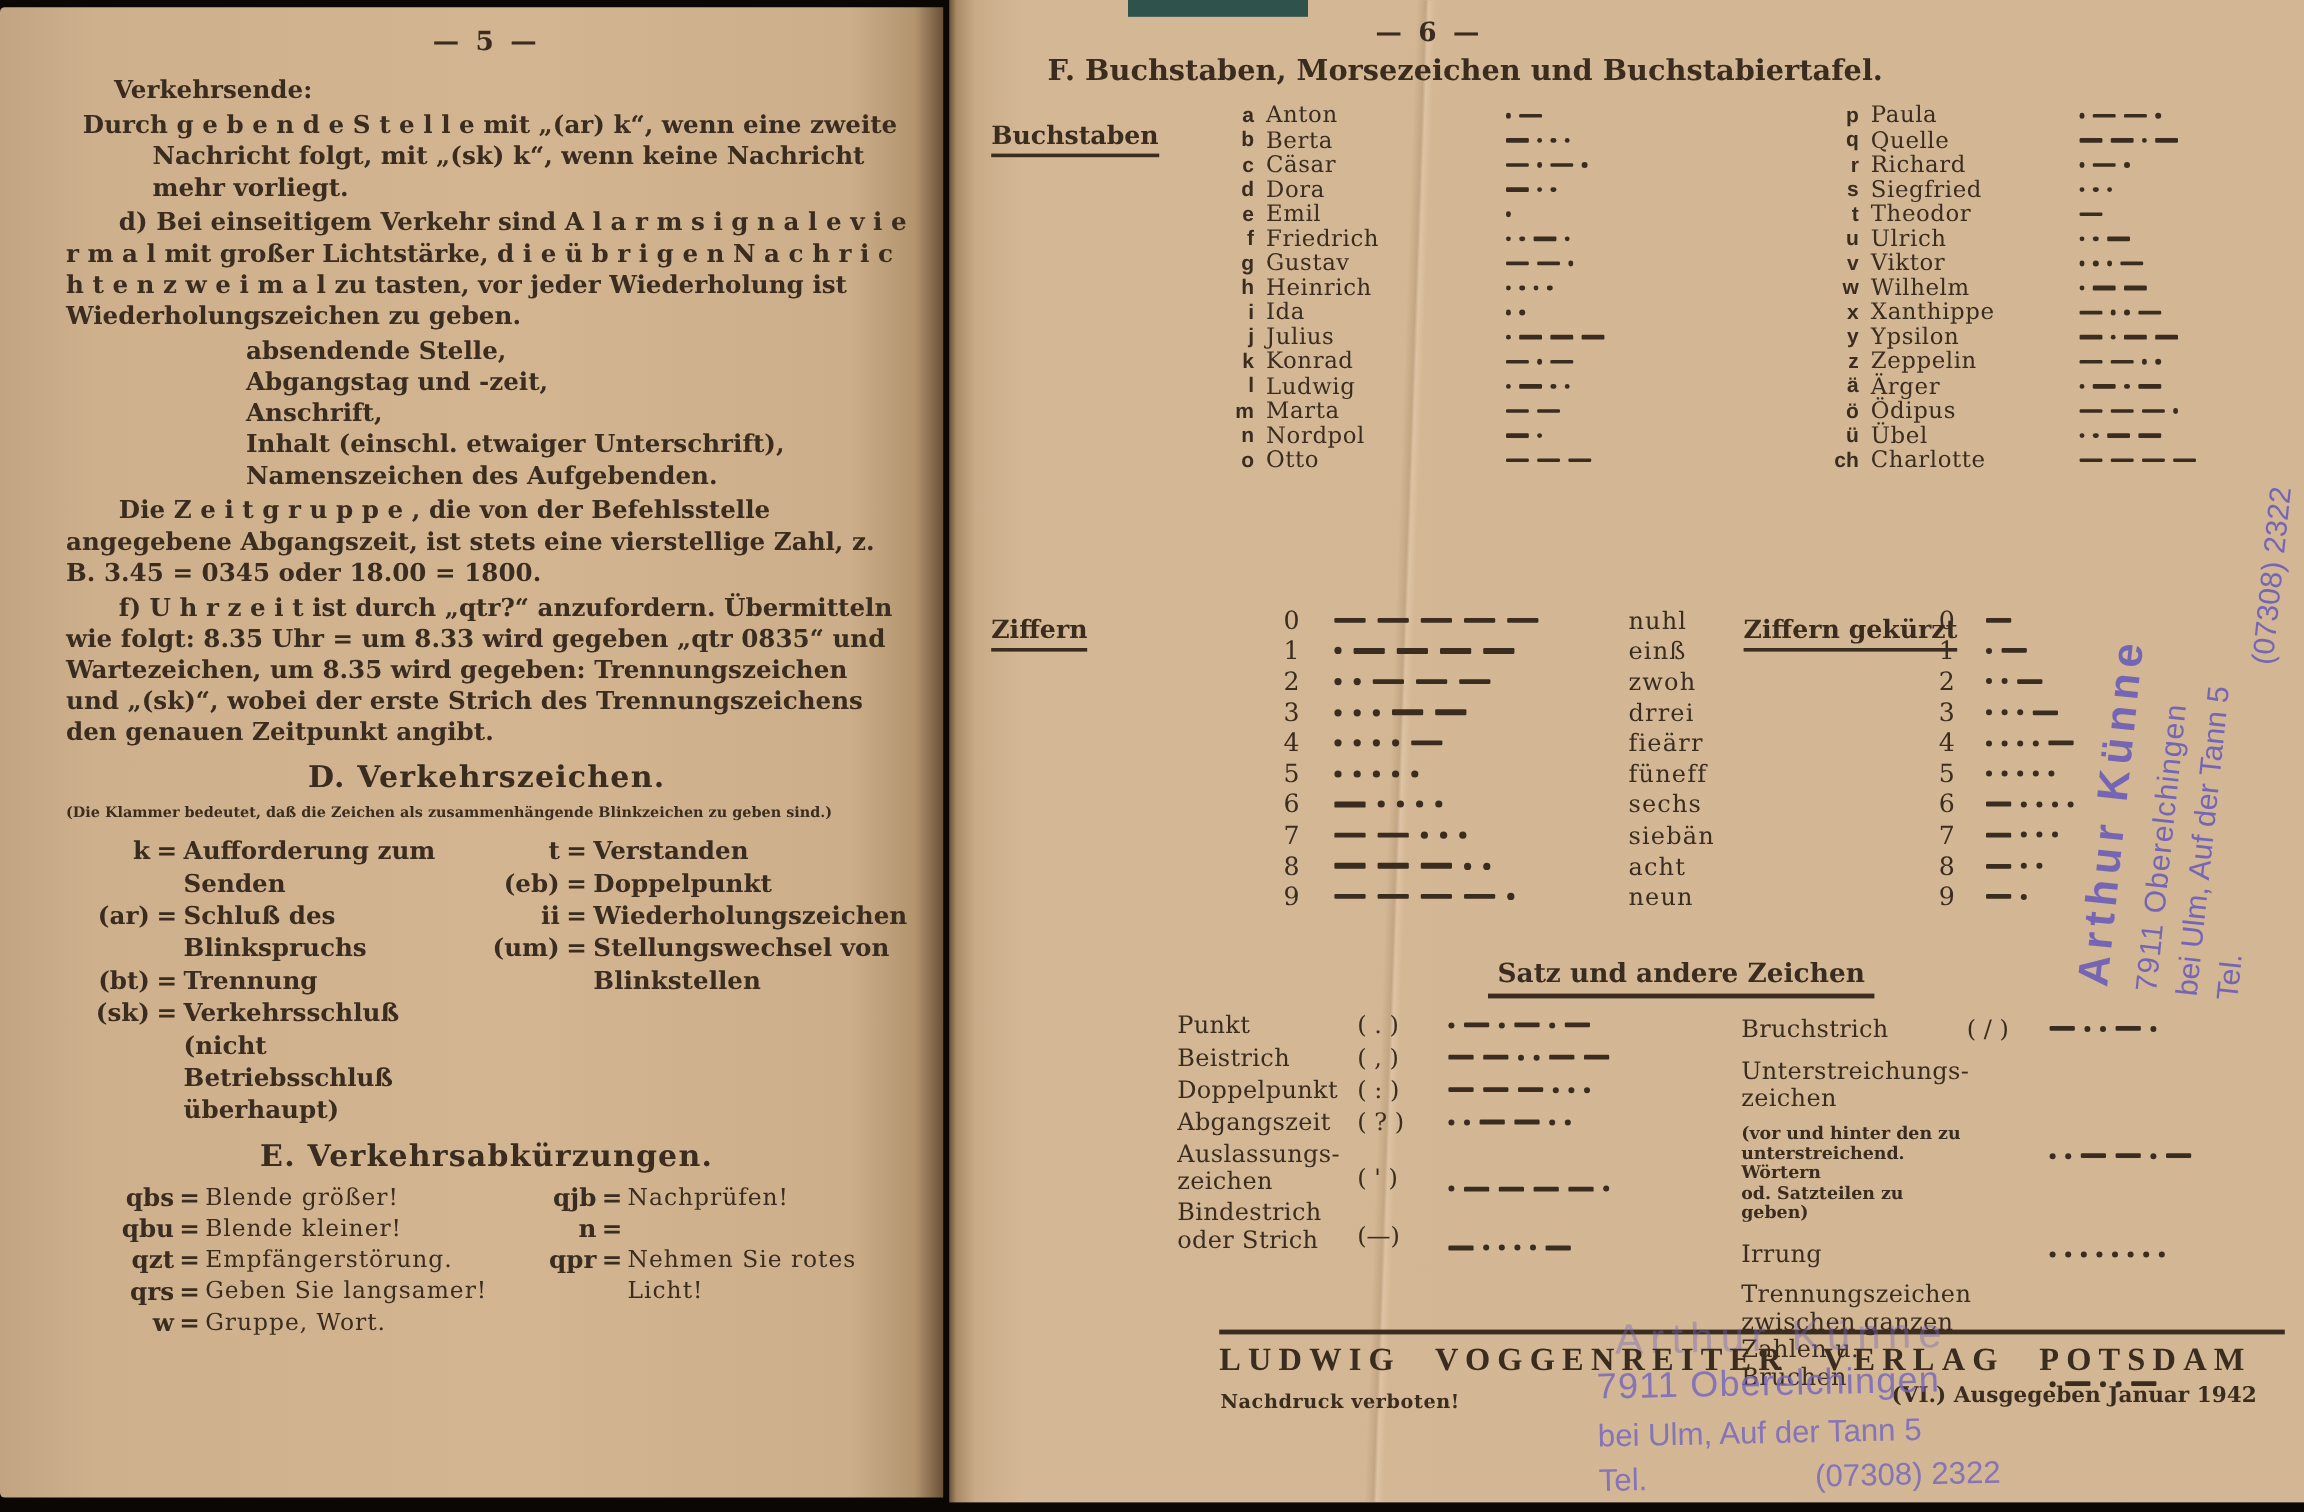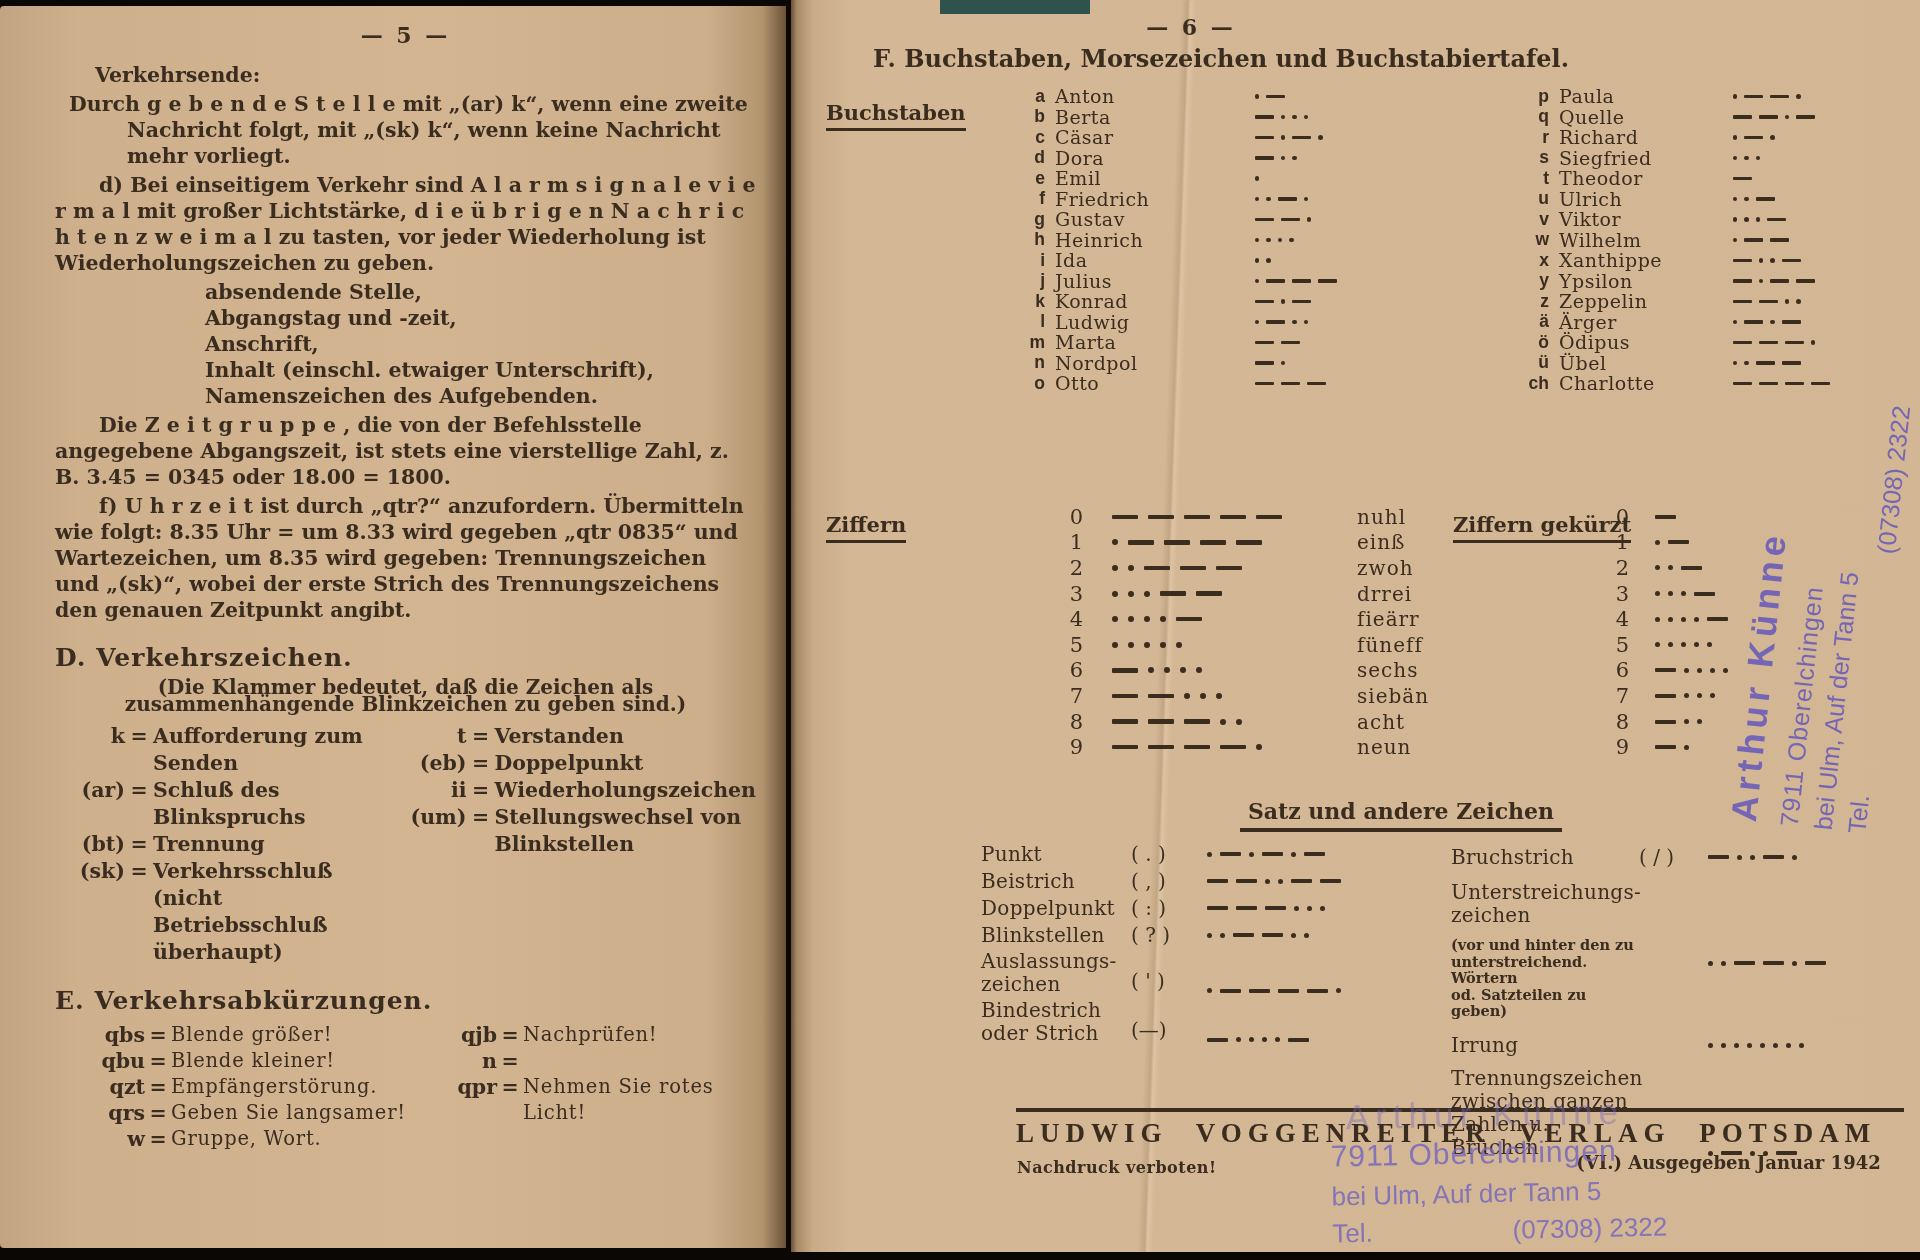--- a/index.html
+++ b/index.html
@@ -8,22 +8,22 @@
   .page{position:absolute;box-sizing:border-box}
   
   .page-left{left:0;top:6px;width:786px;height:1242px;border-radius:4px 0 0 4px;
     background:linear-gradient(90deg,#c3a482 0%,#cfb08d 10%,#d3b592 55%,#cdae8a 90%,#b2946f 97%,#6b5138 100%);
     padding:10px 30px 0 55px;font-weight:bold;font-size:20.5px;line-height:26px}
   .p5num{text-align:center;font-size:22px;margin:6px 0 14px;letter-spacing:3px}
   .p0{margin:2px 0;text-indent:40px}
   .hang{padding-left:72px;text-indent:-58px;margin:3px 0}
   .ind{text-indent:44px;margin:3px 0}
   .elist{margin-left:150px;line-height:26px}
-  .h-sec{font-size:25px;margin:22px 0 8px;letter-spacing:1px}
-  .note-d{text-align:center;font-size:20px;line-height:17px;margin:0 0 10px}
+  .h-sec{text-align:center;font-size:25px;margin:12px 0 8px;letter-spacing:1px}
+  .note-d{text-align:left;font-size:12px;line-height:17px;margin:0 0 10px}
   .signs{display:flex}
   .sgl{width:392px}.sgr{flex:1}
   .sign{display:flex;line-height:27px}
   .scode{width:70px;text-align:right;white-space:nowrap}
   .seq{width:28px;text-align:center}
   .sdef{flex:1}
   .abbr-wrap{display:flex;margin-top:2px}
   .abl{width:380px;padding-left:28px;box-sizing:border-box}
   .abr{flex:1}
   .ab{display:flex;line-height:26px}
@@ -739,21 +739,21 @@
         <span class="morse">
           <i class="m-dash"></i>
           <i class="m-dash"></i>
           <i class="m-dash"></i>
           <i class="m-dot"></i>
           <i class="m-dot"></i>
           <i class="m-dot"></i>
         </span>
       </div>
     <div class="satzrow v-center">
-        <span class="zname">Blinkstellen</span>
+        <span class="zname">Abgangszeit</span>
         <span class="zsym">( ? )</span>
         <span class="morse">
           <i class="m-dot"></i>
           <i class="m-dot"></i>
           <i class="m-dash"></i>
           <i class="m-dash"></i>
           <i class="m-dot"></i>
           <i class="m-dot"></i>
         </span>
       </div>

